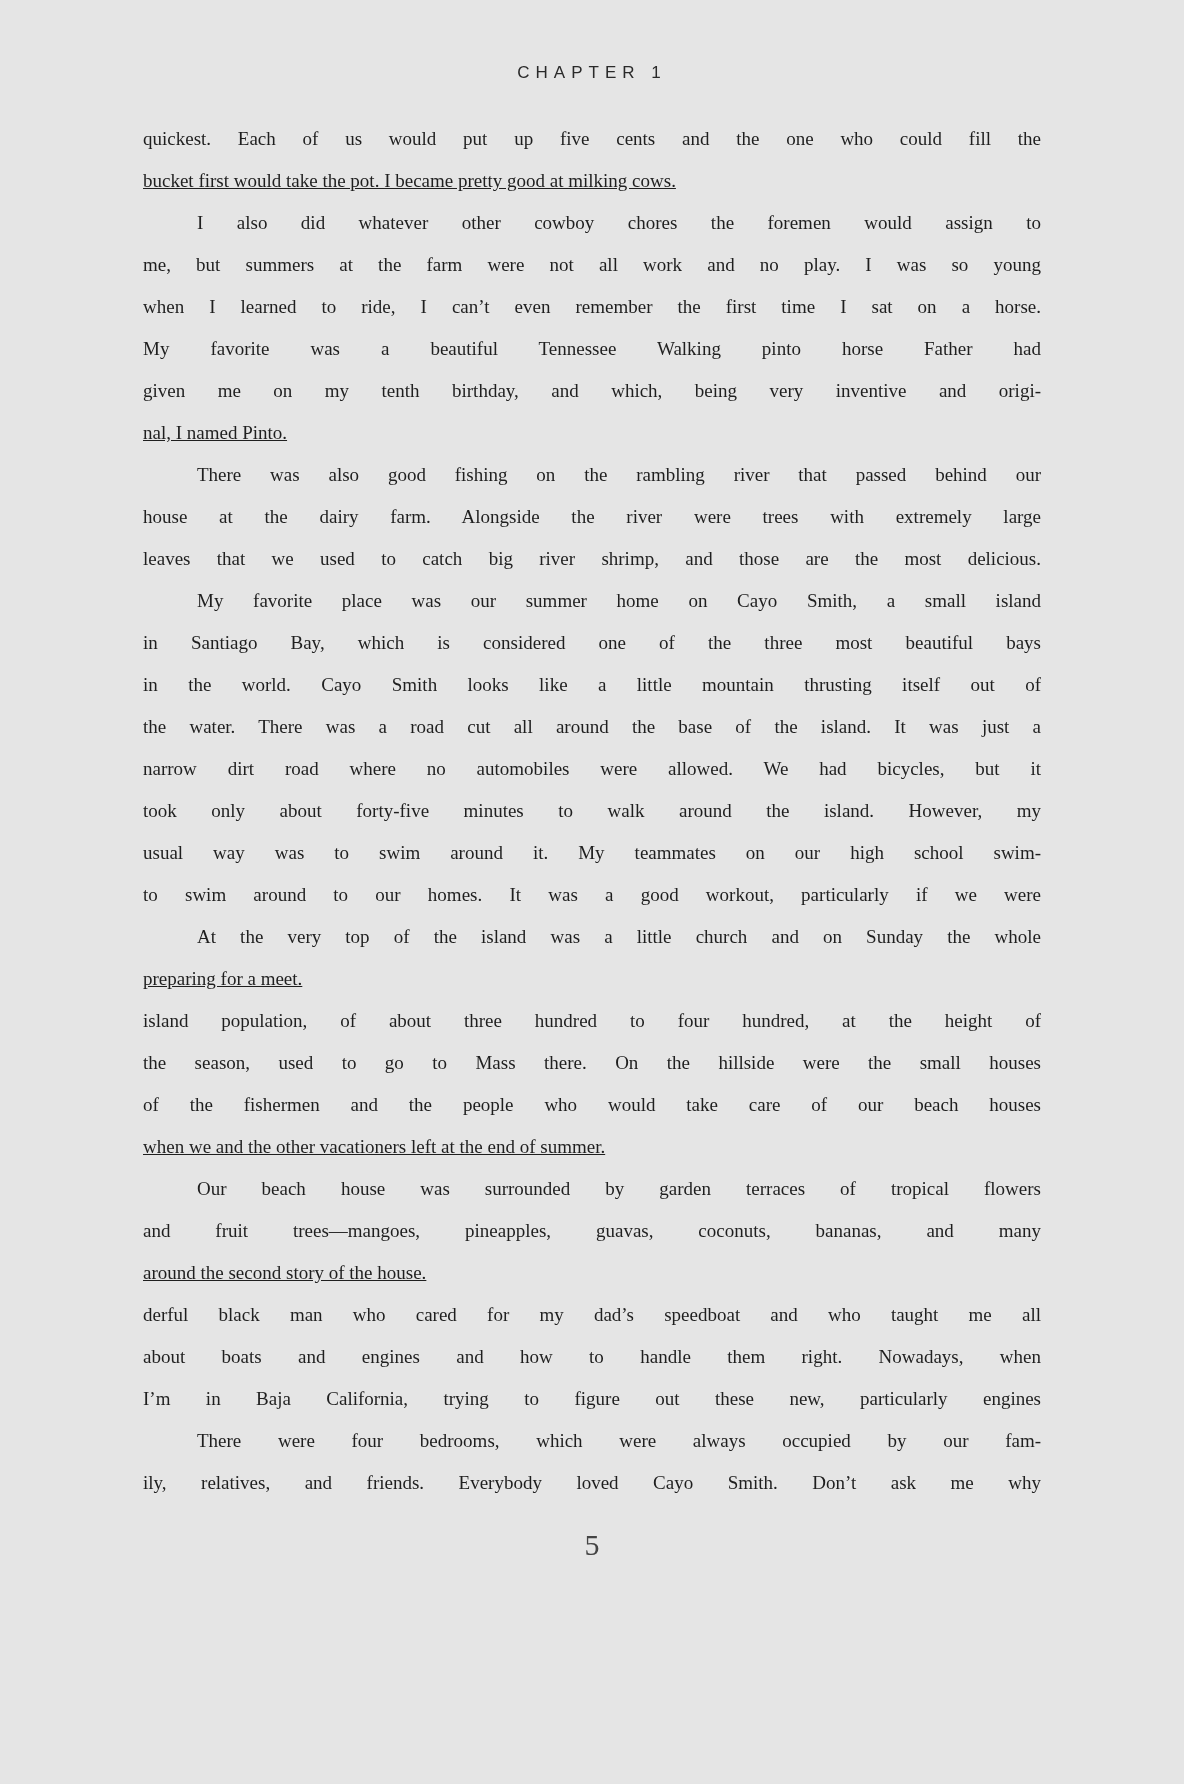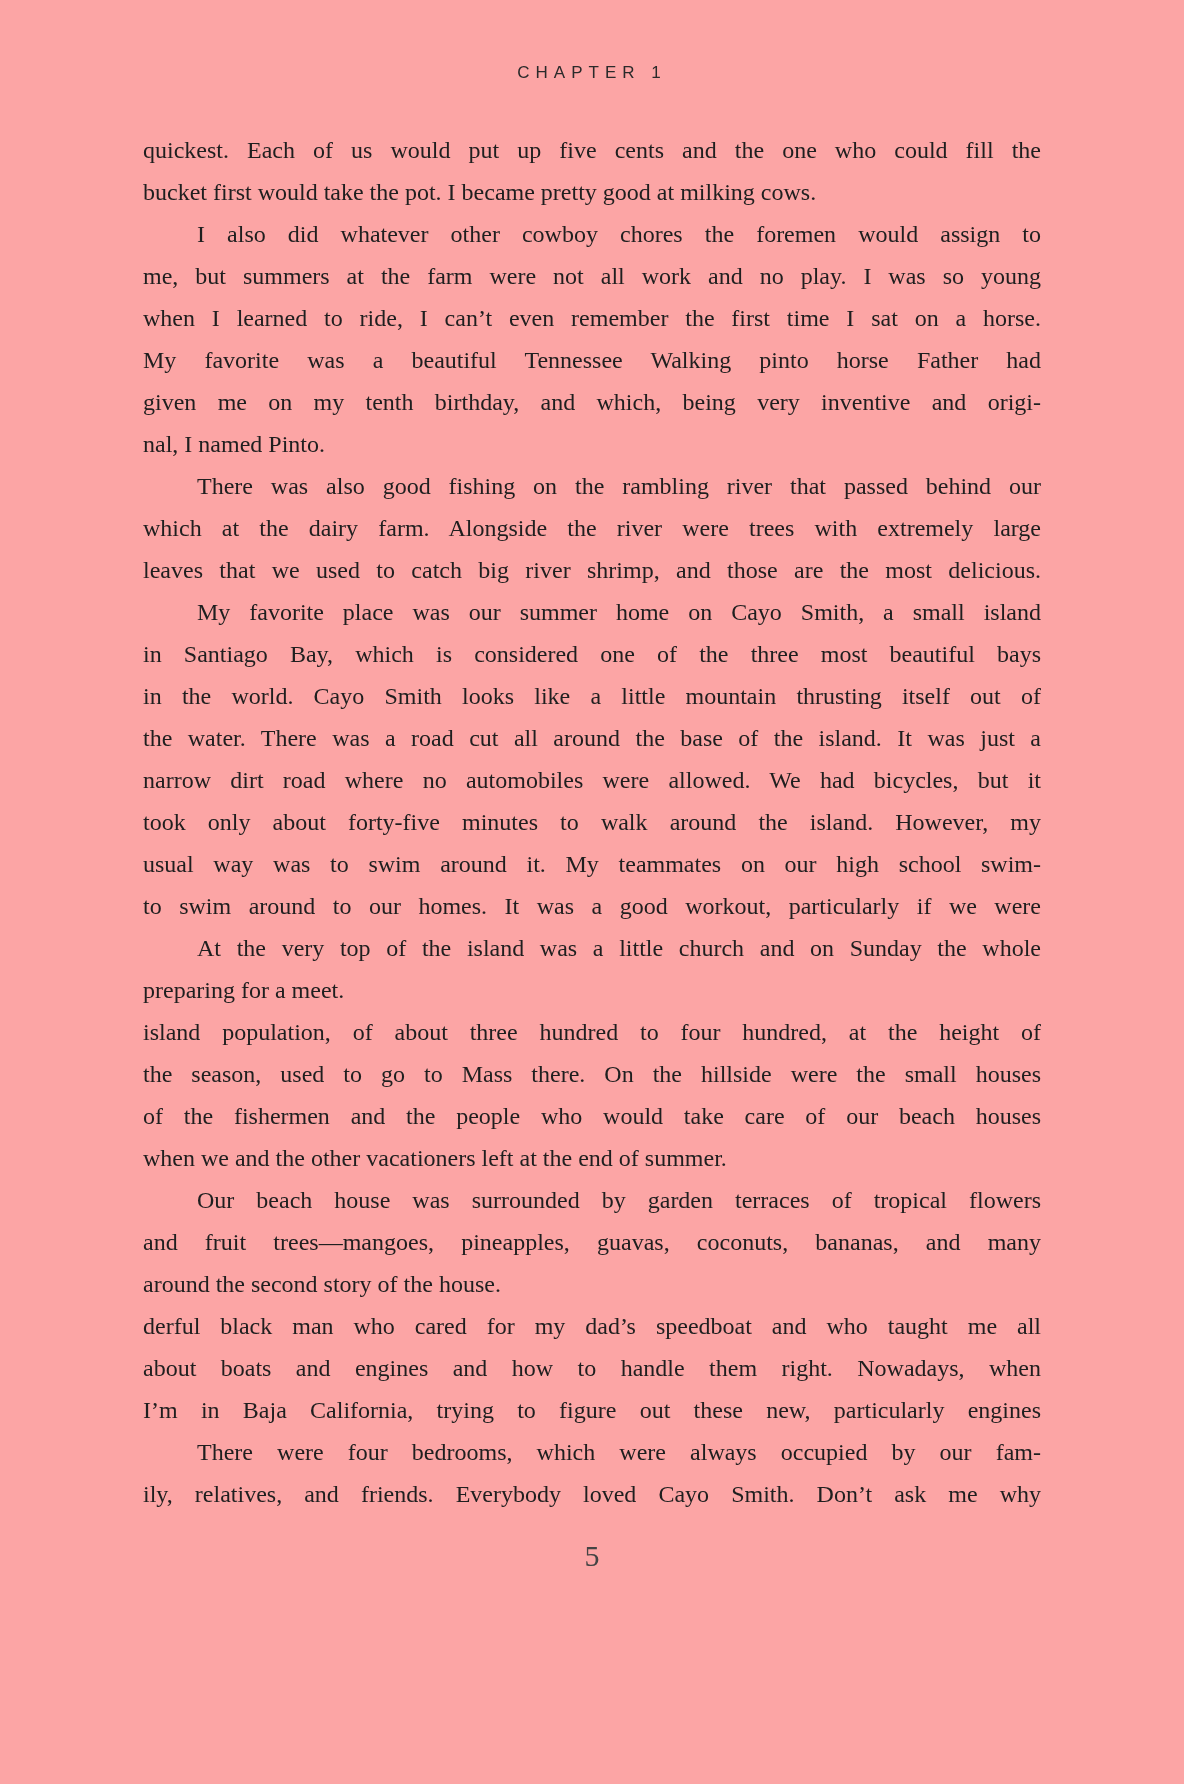--- a/index.html
+++ b/index.html
@@ -5,53 +5,54 @@
   html, body {
     margin: 0;
     padding: 0;
     background: #ffffff;
   }
   .page {
     position: relative;
     width: 1184px;
     height: 1784px;
     margin: 0 auto;
-    background: #fca5a5;
+    background: #e5e5e5;
     box-sizing: border-box;
     padding: 62px 143px 0 143px;
     font-family: "Liberation Serif", serif;
     color: #1f1f1f;
     overflow: hidden;
   }
   .chapter-header {
     height: 22px;
     line-height: 22px;
     text-align: center;
     font-family: "Liberation Sans", sans-serif;
     font-size: 17px;
     font-weight: 400;
     letter-spacing: 6px;
     color: #2a2a2a;
     white-space: nowrap;
   }
   .text-block {
-    margin-top: 45px;
-    font-size: 24px;
+    margin-top: 34px;
+    font-size: 19px;
     line-height: 42px;
   }
   .line {
     height: 42px;
     overflow: hidden;
     text-align: justify;
     text-align-last: justify;
     text-justify: inter-word;
   }
   .line.ragged {
     text-align: right;
     text-align-last: left;
+    text-decoration: underline;
   }
   .line.indent {
     text-indent: 54px;
   }
   .page-number {
     margin-top: 23px;
     text-align: center;
     font-size: 30px;
     line-height: 36px;
     color: #444444;
@@ -66,21 +67,21 @@
   <div class="text-block">
       <div class="line">quickest. Each of us would put up five cents and the one who could fill the</div>
       <div class="line ragged">bucket first would take the pot. I became pretty good at milking cows.</div>
       <div class="line indent">I also did whatever other cowboy chores the foremen would assign to</div>
       <div class="line">me, but summers at the farm were not all work and no play. I was so young</div>
       <div class="line">when I learned to ride, I can’t even remember the first time I sat on a horse.</div>
       <div class="line">My favorite was a beautiful Tennessee Walking pinto horse Father had</div>
       <div class="line">given me on my tenth birthday, and which, being very inventive and origi-</div>
       <div class="line ragged">nal, I named Pinto.</div>
       <div class="line indent">There was also good fishing on the rambling river that passed behind our</div>
-      <div class="line">which at the dairy farm. Alongside the river were trees with extremely large</div>
+      <div class="line">house at the dairy farm. Alongside the river were trees with extremely large</div>
       <div class="line">leaves that we used to catch big river shrimp, and those are the most delicious.</div>
       <div class="line indent">My favorite place was our summer home on Cayo Smith, a small island</div>
       <div class="line">in Santiago Bay, which is considered one of the three most beautiful bays</div>
       <div class="line">in the world. Cayo Smith looks like a little mountain thrusting itself out of</div>
       <div class="line">the water. There was a road cut all around the base of the island. It was just a</div>
       <div class="line">narrow dirt road where no automobiles were allowed. We had bicycles, but it</div>
       <div class="line">took only about forty-five minutes to walk around the island. However, my</div>
       <div class="line">usual way was to swim around it. My teammates on our high school swim-</div>
       <div class="line">to swim around to our homes. It was a good workout, particularly if we were</div>
       <div class="line indent">At the very top of the island was a little church and on Sunday the whole</div>

